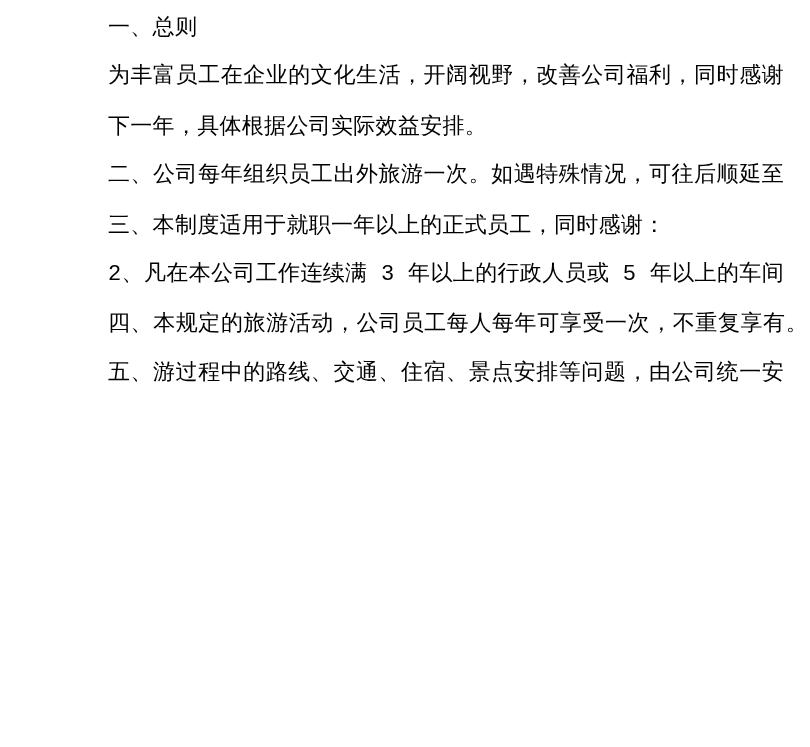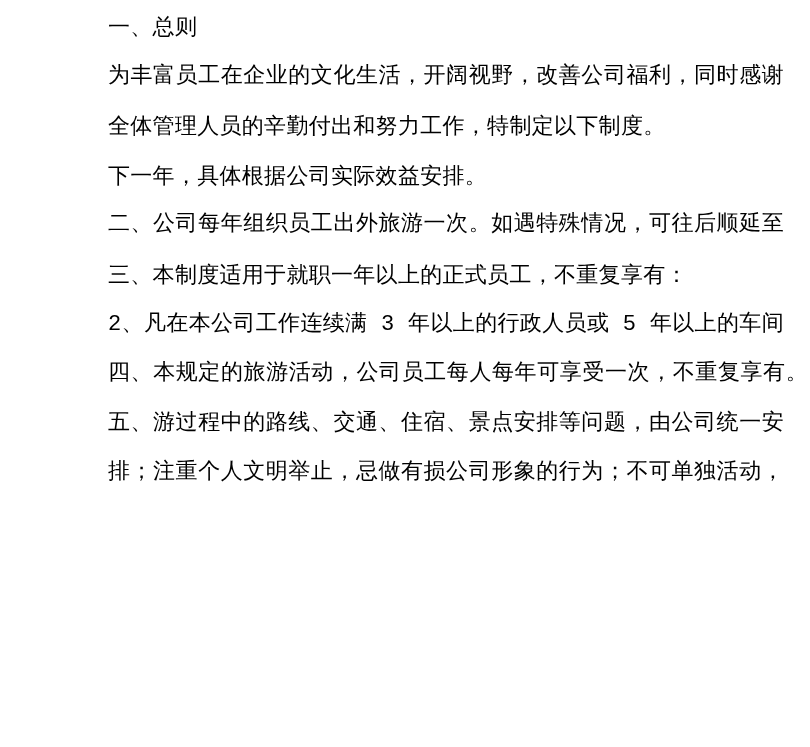--- a/index.html
+++ b/index.html
@@ -41,21 +41,19 @@
   .line.w {
     width: 700px;
   }
 </style>
 </head>
 <body>
 
 <div class="page">
   <div class="line">一、总则</div>
   <div class="line j">为丰富员工在企业的文化生活，开阔视野，改善公司福利，同时感谢</div>
-  <div class="line">全体管理人员的辛勤付出和努力工作，特制定以下制度。</div>
   <div class="line">下一年，具体根据公司实际效益安排。</div>
   <div class="line j">二、公司每年组织员工出外旅游一次。如遇特殊情况，可往后顺延至</div>
-  <div class="line">三、本制度适用于就职一年以上的正式员工，不重复享有：</div>
+  <div class="line">三、本制度适用于就职一年以上的正式员工，同时感谢：</div>
   <div class="line j">2、凡在本公司工作连续满 3 年以上的行政人员或 5 年以上的车间员</div>
   <div class="line j w">四、本规定的旅游活动，公司员工每人每年可享受一次，不重复享有。</div>
   <div class="line j">五、游过程中的路线、交通、住宿、景点安排等问题，由公司统一安</div>
-  <div class="line j">排；注重个人文明举止，忌做有损公司形象的行为；不可单独活动，</div>
 </div>
 
 </body></html>

